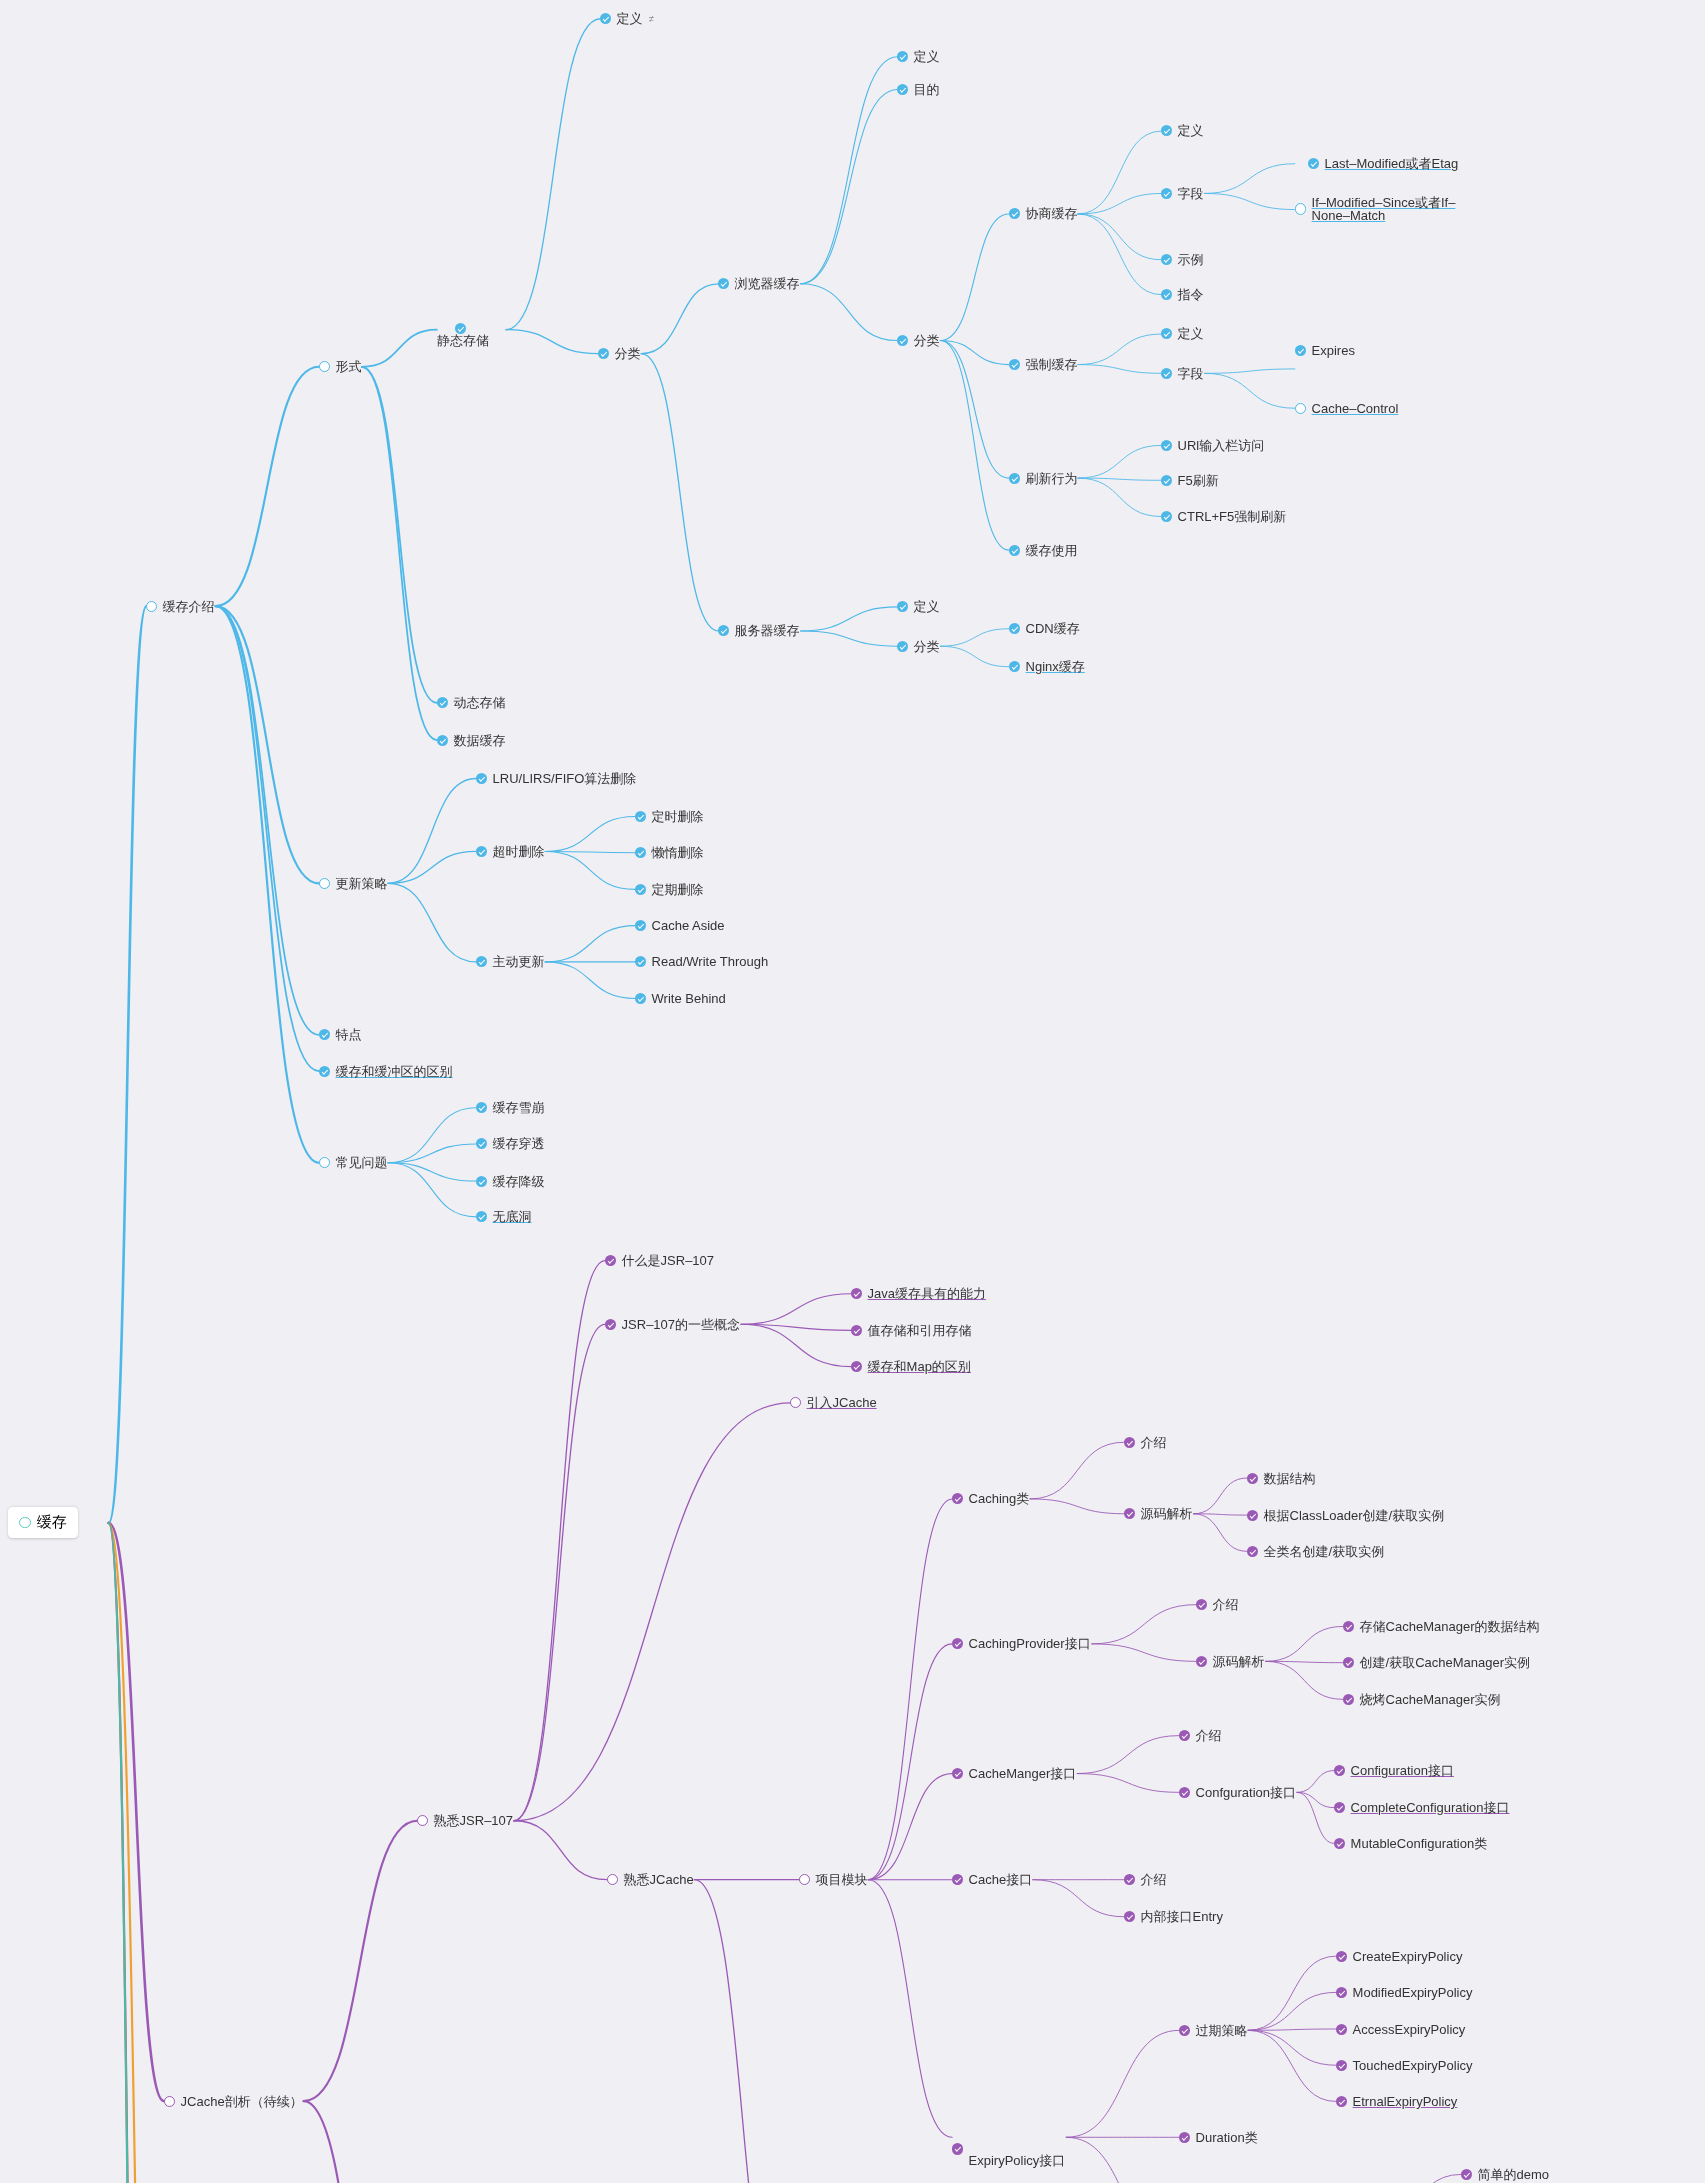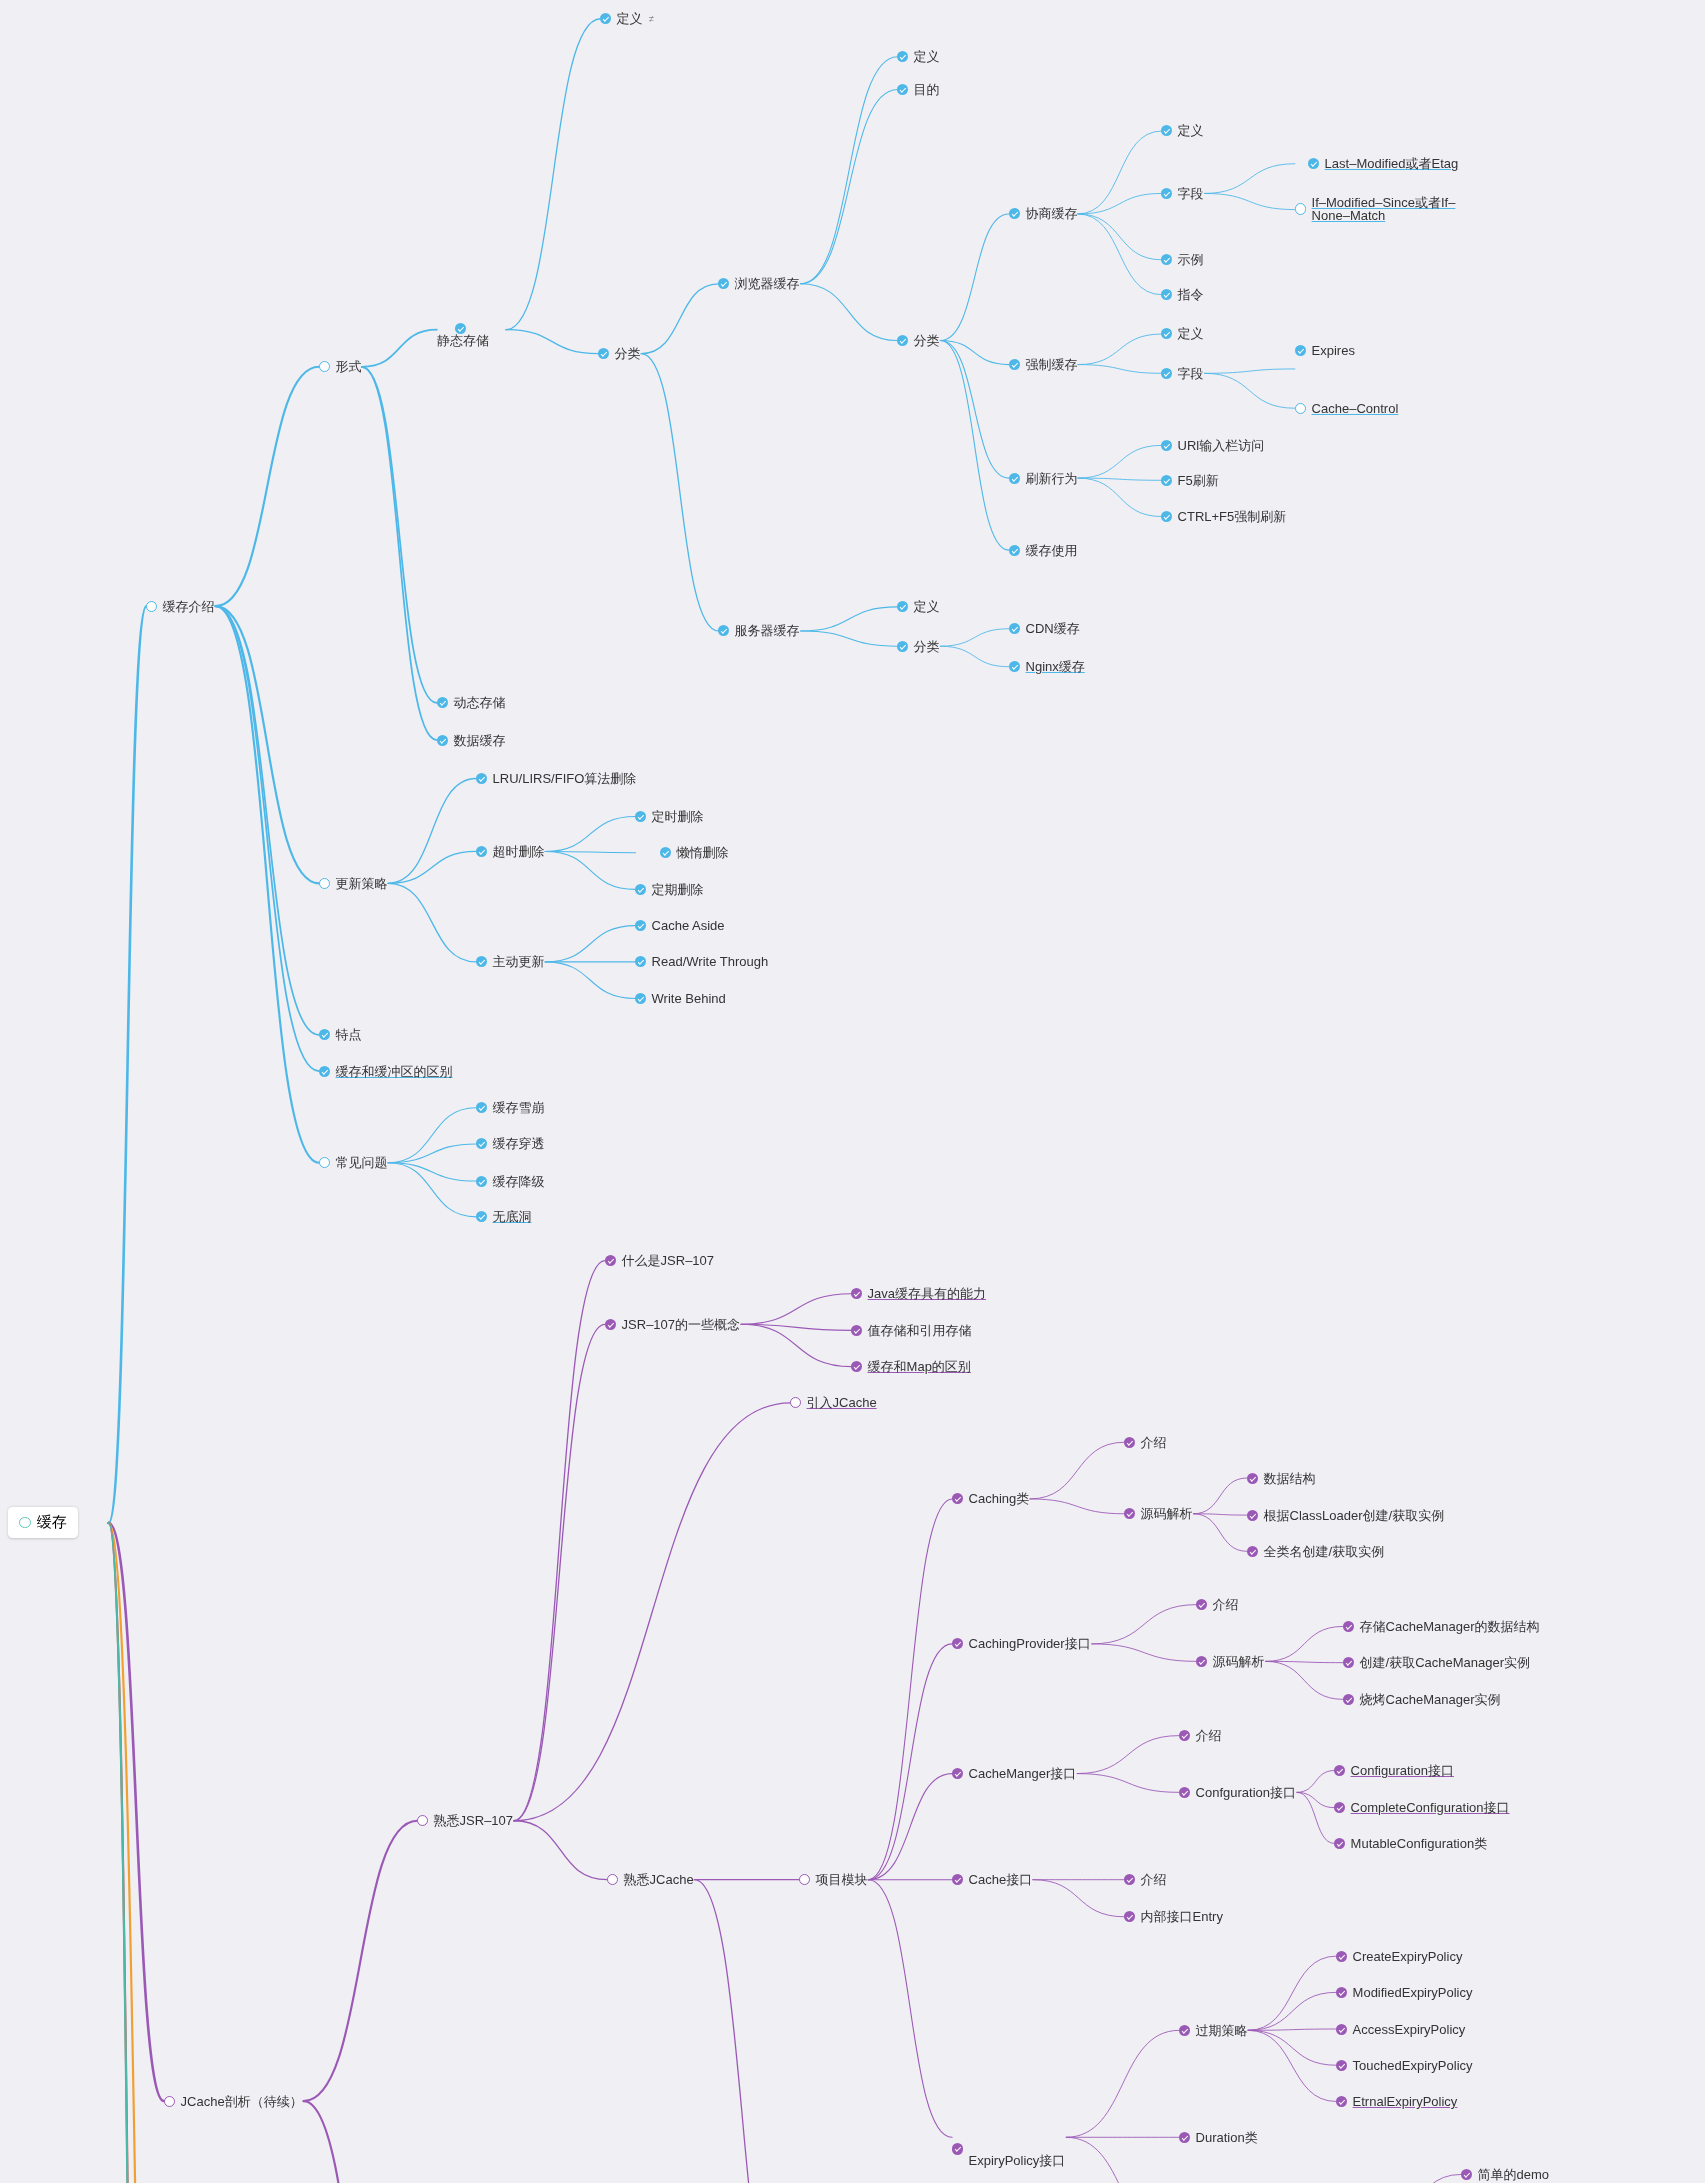--- a/index.html
+++ b/index.html
@@ -300,21 +300,21 @@
         <span class="lbl" style="text-decoration-color: rgb(77, 184, 232);">LRU/LIRS/FIFO算法删除</span>
       </div>
       <div class="node" style="left: 476px; top: 845px;">
         <span class="bullet solid" style="background: rgb(77, 184, 232); border-color: rgb(77, 184, 232);"></span>
         <span class="lbl" style="text-decoration-color: rgb(77, 184, 232);">超时删除</span>
       </div>
       <div class="node" style="left: 635px; top: 810px;">
         <span class="bullet solid" style="background: rgb(77, 184, 232); border-color: rgb(77, 184, 232);"></span>
         <span class="lbl" style="text-decoration-color: rgb(77, 184, 232);">定时删除</span>
       </div>
-      <div class="node" style="left: 660px; top: 846px;">
+      <div class="node" style="left: 635px; top: 846px;">
         <span class="bullet solid" style="background: rgb(77, 184, 232); border-color: rgb(77, 184, 232);"></span>
         <span class="lbl" style="text-decoration-color: rgb(77, 184, 232);">懒惰删除</span>
       </div>
       <div class="node" style="left: 635px; top: 883px;">
         <span class="bullet solid" style="background: rgb(77, 184, 232); border-color: rgb(77, 184, 232);"></span>
         <span class="lbl" style="text-decoration-color: rgb(77, 184, 232);">定期删除</span>
       </div>
       <div class="node" style="left: 476px; top: 955px;">
         <span class="bullet solid" style="background: rgb(77, 184, 232); border-color: rgb(77, 184, 232);"></span>
         <span class="lbl" style="text-decoration-color: rgb(77, 184, 232);">主动更新</span>

